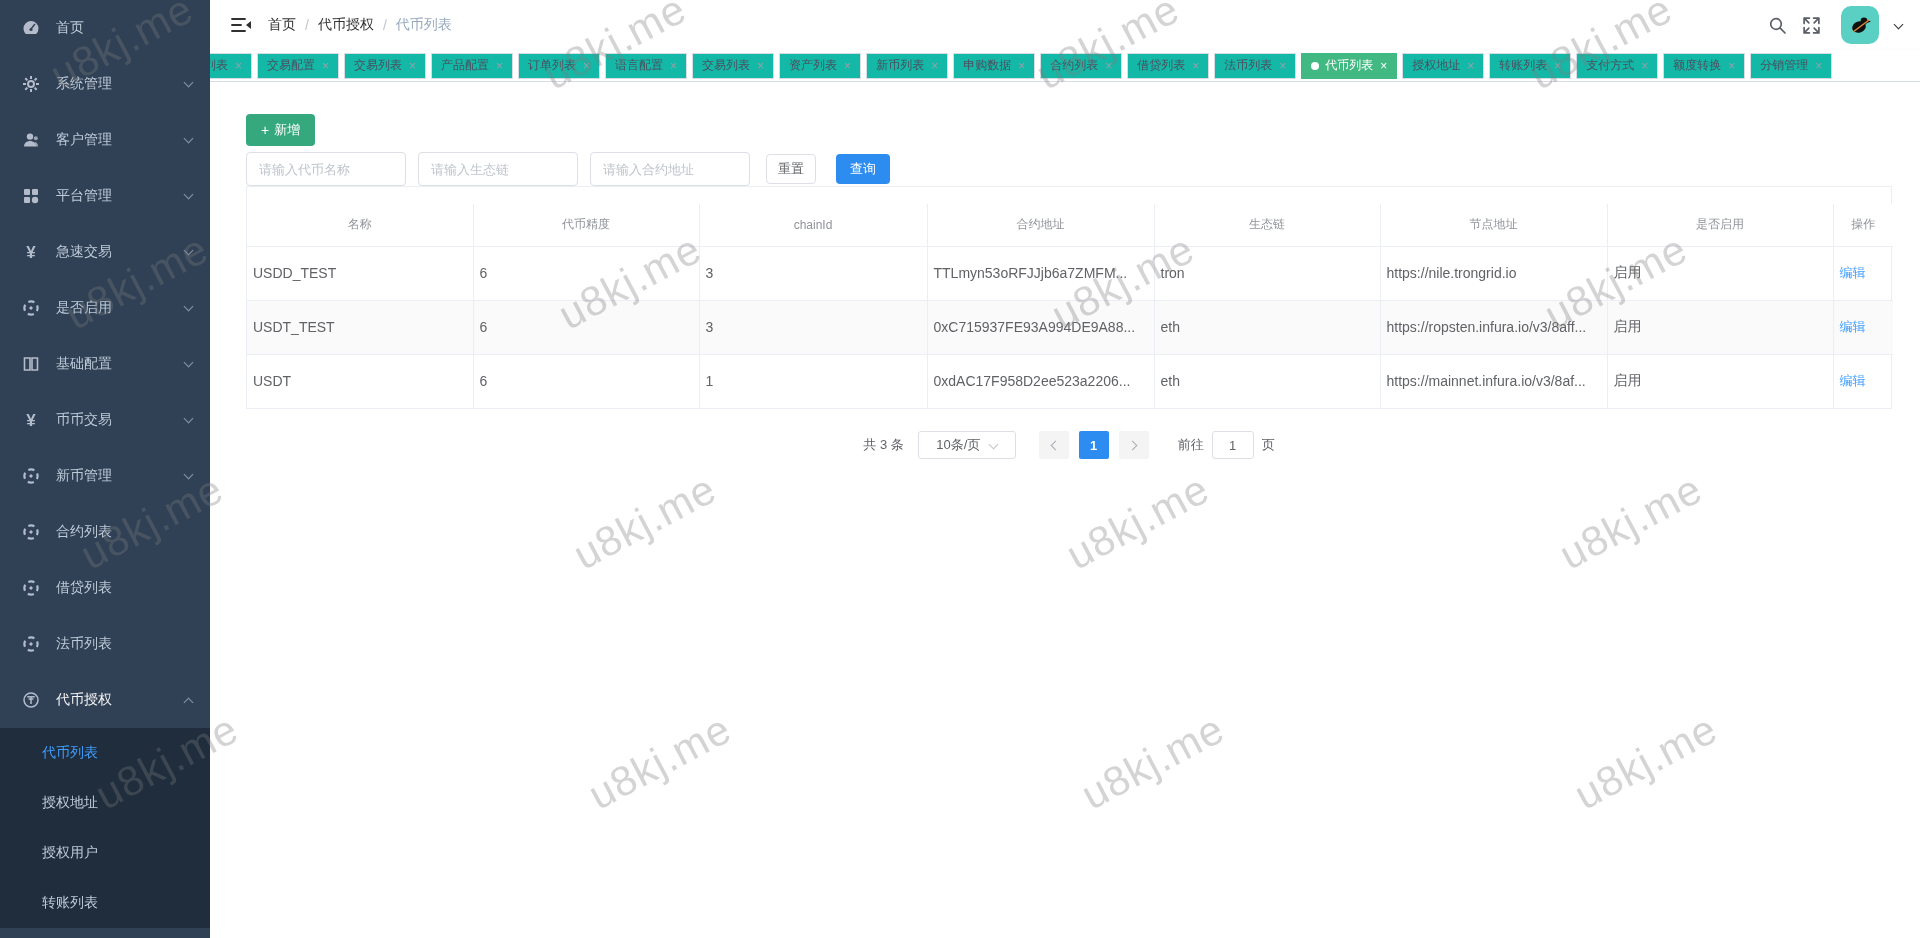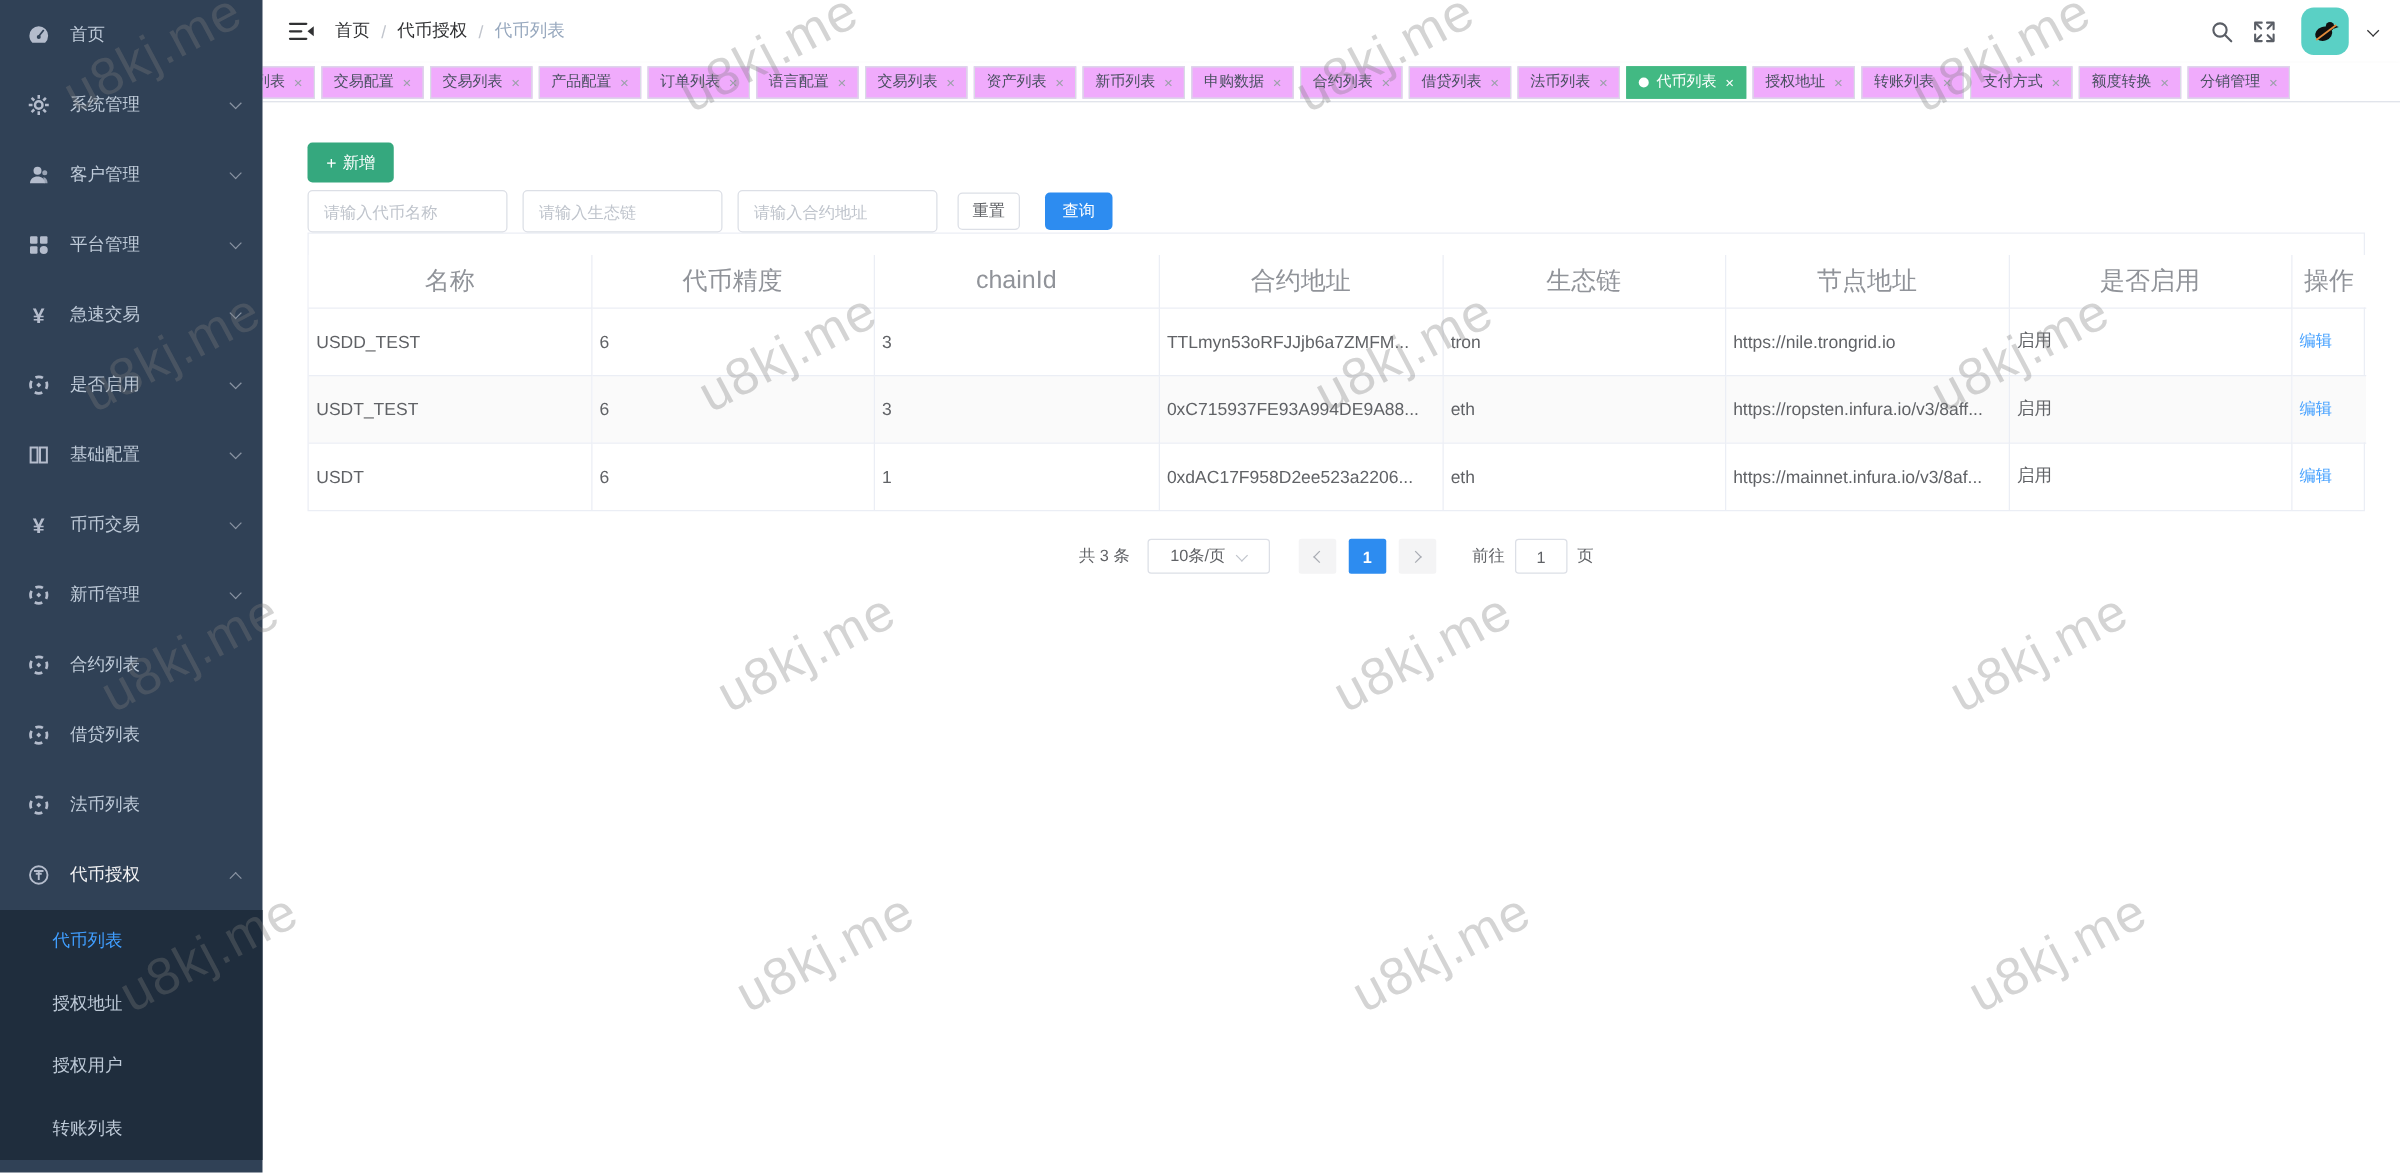--- a/index.html
+++ b/index.html
@@ -43,21 +43,21 @@
   .nav-icon{width:20px;height:20px;color:#5a5e66;cursor:pointer;display:flex;align-items:center;justify-content:center;}
   .avatar{width:38px;height:38px;border-radius:10px;background:#5ad0c5;cursor:pointer;
     display:flex;align-items:center;justify-content:center;margin-left:6px;}
   .caret-down{width:7px;height:7px;border-right:1.6px solid #303133;border-bottom:1.6px solid #303133;
     transform:rotate(45deg);margin:-2px 0 0 2px;cursor:pointer;}
   
   .tags-view{height:32px;background:#fff;border-bottom:1px solid #d8dce5;
     box-shadow:0 1px 3px 0 rgba(0,0,0,.08);display:flex;align-items:center;
     padding-right:4px;overflow:hidden;white-space:nowrap;}
   .tag{height:26px;display:inline-flex;align-items:center;gap:7px;border:1px solid #d8dce5;
-    background:#f0abfc;color:#495060;padding:0 9px;font-size:12px;margin-left:5px;cursor:pointer;flex:none;}
+    background:#14b8a6;color:#495060;padding:0 9px;font-size:12px;margin-left:5px;cursor:pointer;flex:none;}
   .tag .tag-close{font-size:12px;color:#9aa0a8;line-height:1;cursor:pointer;}
   .tag .tag-close::before{content:"×";}
   .tag.active{background:var(--tab-green);border-color:var(--tab-green);color:#fff;}
   .tag.active .tag-close{color:#fff;}
   .tag.active::before{content:"";width:8px;height:8px;border-radius:50%;background:#fff;margin-right:-1px;}
   .tag.partial{margin-left:-16px;}
   
   .content{padding:32px 36px;position:relative;background:#fff;}
   .btn{border:none;border-radius:4px;font-size:13px;cursor:pointer;
     font-family:"Liberation Sans","DejaVu Sans",sans-serif;}
@@ -66,21 +66,21 @@
   .plus-icon::before{content:"+";font-size:14px;}
   .search-row{display:flex;align-items:center;gap:12px;margin-top:6px;}
   .search-row input{width:160px;height:34px;border:1px solid var(--border);border-radius:4px;
     padding:0 12px;font-size:13px;color:#606266;outline:none;}
   .search-row input::placeholder{color:#bfc4cc;}
   .btn-reset{height:30px;padding:0 11px;border:1px solid var(--border);background:#fff;color:#606266;margin-left:4px;}
   .btn-search{height:30px;padding:0 14px;background:var(--btn-blue);color:#fff;margin-left:8px;}
   
   table{margin-top:17px;width:1646px;border-collapse:collapse;table-layout:fixed;}
   .tbl-wrap{border:1px solid var(--tbl-border);width:1646px;}
-  th{height:42px;font-size:20px;font-weight:400;color:#909399;text-align:center;
+  th{height:42px;font-size:12px;font-weight:400;color:#909399;text-align:center;
     border-bottom:1px solid var(--tbl-border);border-right:1px solid var(--tbl-border);background:#fff;}
   td{height:54px;font-size:14px;color:#606266;text-align:left;
     border-bottom:1px solid var(--tbl-border);border-right:1px solid var(--tbl-border);
     overflow:hidden;text-overflow:ellipsis;white-space:nowrap;padding:0 6px;}
   th:last-child,td:last-child{border-right:none;}
   tbody tr:nth-child(2){background:#fafafa;}
   tbody tr:last-child td{border-bottom:none;}
   .edit-link{color:var(--active-blue);font-size:13px;cursor:pointer;}
   
   .pagination{width:1646px;margin-top:22px;display:flex;align-items:center;justify-content:center;

